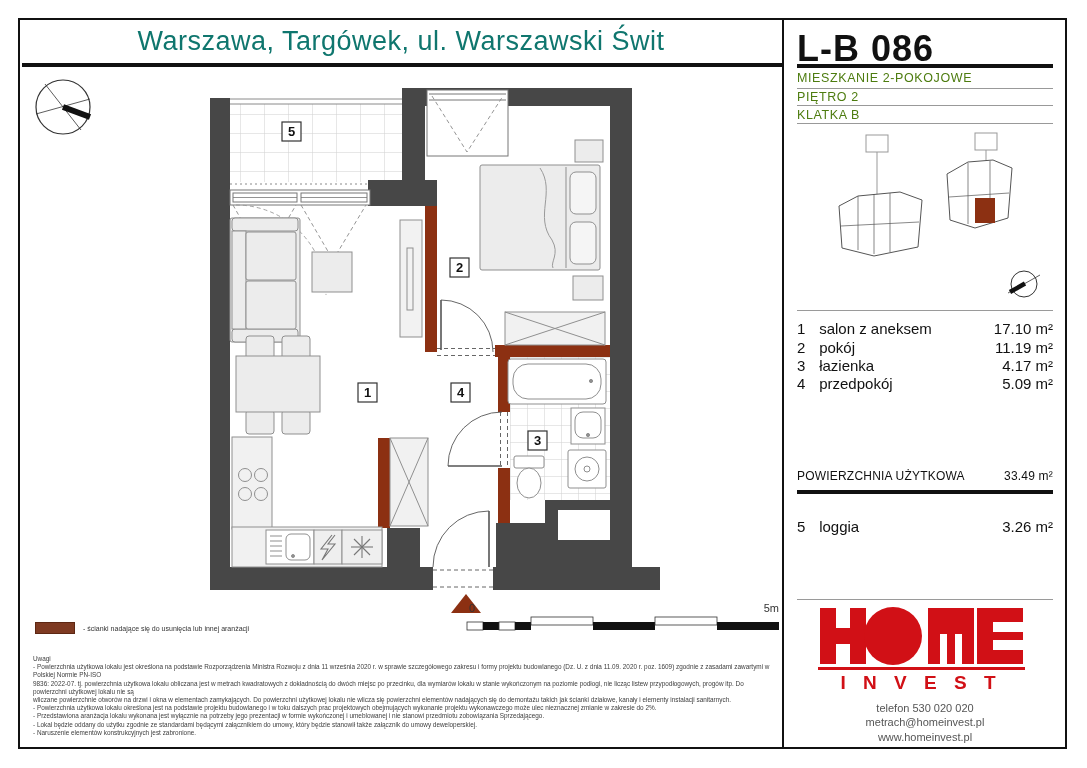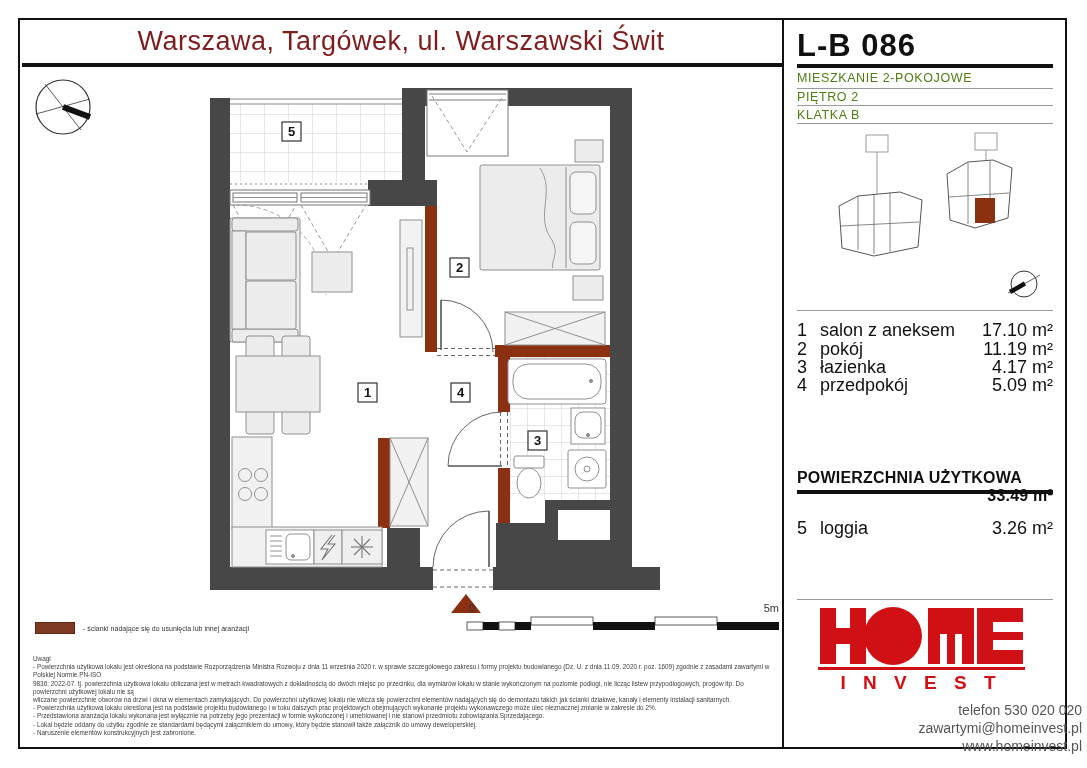--- a/index.html
+++ b/index.html
@@ -1,32 +1,32 @@
 <!DOCTYPE html>
 <html><head>
 <meta charset="utf-8">
 <style>
   html,body{margin:0;padding:0;background:#fff;}
   body{width:1087px;height:768px;position:relative;font-family:"Liberation Sans",sans-serif;color:#111;overflow:hidden;}
   .abs{position:absolute;}
   .frame{left:18px;top:18px;width:1045px;height:727px;border:2px solid #111;}
   .divider{left:782px;top:20px;width:2px;height:727px;background:#111;}
-  .title{left:22px;top:26px;width:758px;text-align:center;font-size:27px;font-weight:300;letter-spacing:.5px;color:#7f1d1d;}
+  .title{left:22px;top:26px;width:758px;text-align:center;font-size:27px;font-weight:300;letter-spacing:.5px;color:#0f766e;}
   .title-rule{left:22px;top:63px;width:760px;height:4px;background:#111;}
-  .lb{left:797px;top:28px;font-size:31px;font-weight:600;letter-spacing:1px;}
+  .lb{left:797px;top:28px;font-size:36px;font-weight:600;letter-spacing:1px;}
   .lb-rule{left:797px;top:64px;width:256px;height:4px;background:#111;}
   .meta{left:797px;width:256px;font-size:12.5px;letter-spacing:.6px;color:#4d7c0f;}
   .meta-rule{left:797px;width:256px;height:1px;background:#999;}
   .thin-rule{left:797px;width:256px;height:1px;background:#9a9a9a;}
-  .tbl-row{left:797px;width:256px;font-size:18px;color:#111;}
+  .tbl-row{left:797px;width:256px;font-size:15px;color:#111;}
   .tbl-num{display:inline-block;width:18px;}
   .tbl-val{float:right;}
-  .pow{font-weight:700;font-size:16px;letter-spacing:.2px;}
+  .pow{font-weight:400;font-size:12px;letter-spacing:.2px;}
   .pow-rule{left:797px;top:490px;width:256px;height:3.5px;background:#111;}
-  .contact{left:826px;top:701px;width:256px;text-align:right;font-size:14px;line-height:1.3;color:#555;}
+  .contact{left:797px;top:701px;width:256px;text-align:center;font-size:11px;line-height:1.3;color:#555;}
   .legend{left:35px;top:622px;display:flex;align-items:center;}
   .legend .swatch{width:38px;height:10px;border:1px solid #5d2713;}
   .legend .ltxt{font-size:7px;color:#333;margin-left:8px;}
   .notes{left:33px;top:655px;width:737px;font-size:6.4px;line-height:1.28;color:#3d3d3d;}
   svg text{font-family:"Liberation Sans",sans-serif;}
 </style>
 </head>
 <body>
 
 <svg class="abs" style="left:0;top:0;" width="1087" height="768" viewBox="0 0 1087 768">
@@ -322,21 +322,21 @@
 <div class="abs pow-rule"></div>
 <div class="abs tbl-row" style="top:502px;margin-top:16px;">
   <span class="tbl-num">5</span>
   <span>loggia</span>
   <span class="tbl-val">3.26 m²</span>
 </div>
 
 <div class="abs thin-rule" style="top:599px;"></div>
 <div class="abs contact">
   <div>telefon 530 020 020</div>
-  <div>zawartymi@homeinvest.pl</div>
+  <div>metrach@homeinvest.pl</div>
   <div>www.homeinvest.pl</div>
 </div>
 
 <div class="abs legend">
   <div class="swatch" style="background:#7E3A22;"></div>
   <div class="ltxt">- ścianki nadające się do usunięcia lub innej aranżacji</div>
 </div>
 
 <div class="abs notes">
   <div>Uwagi</div>

